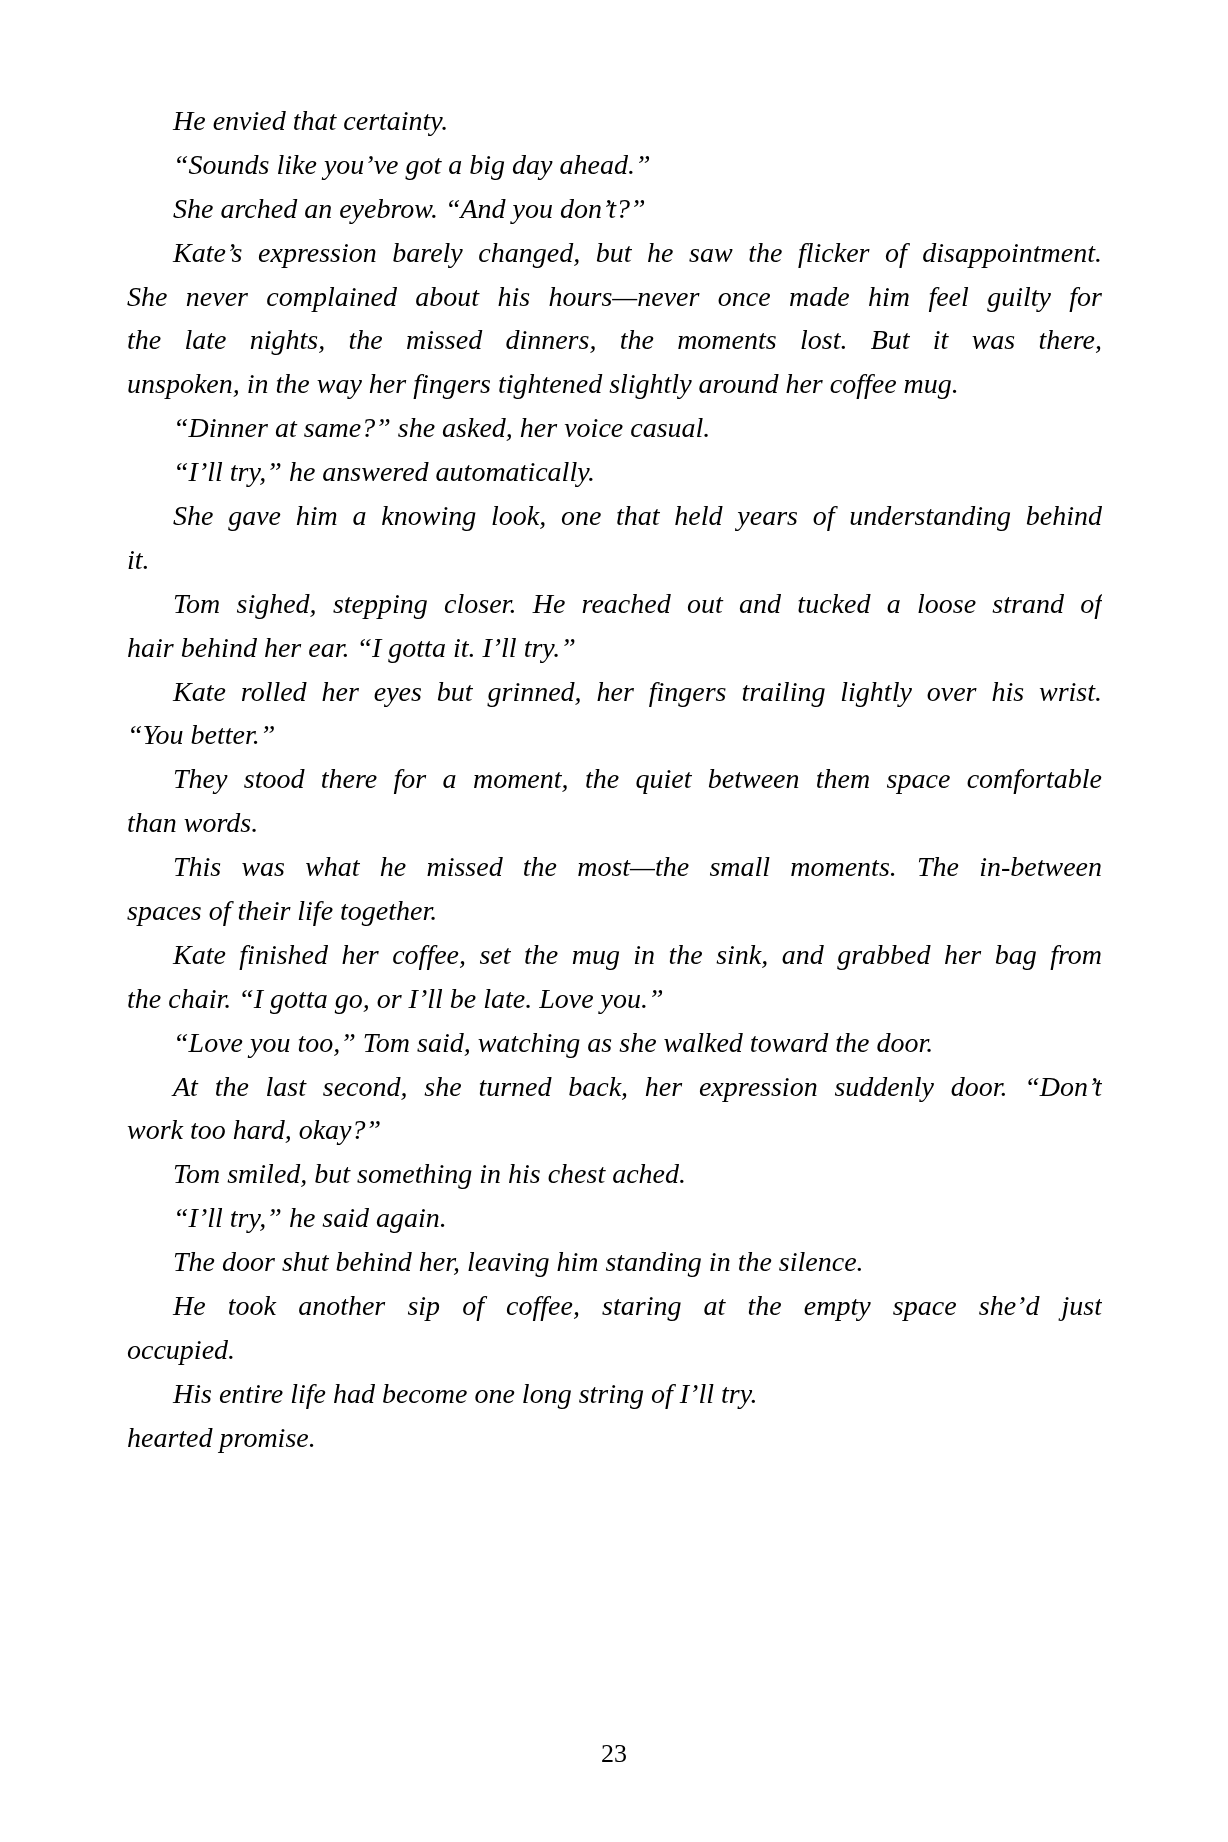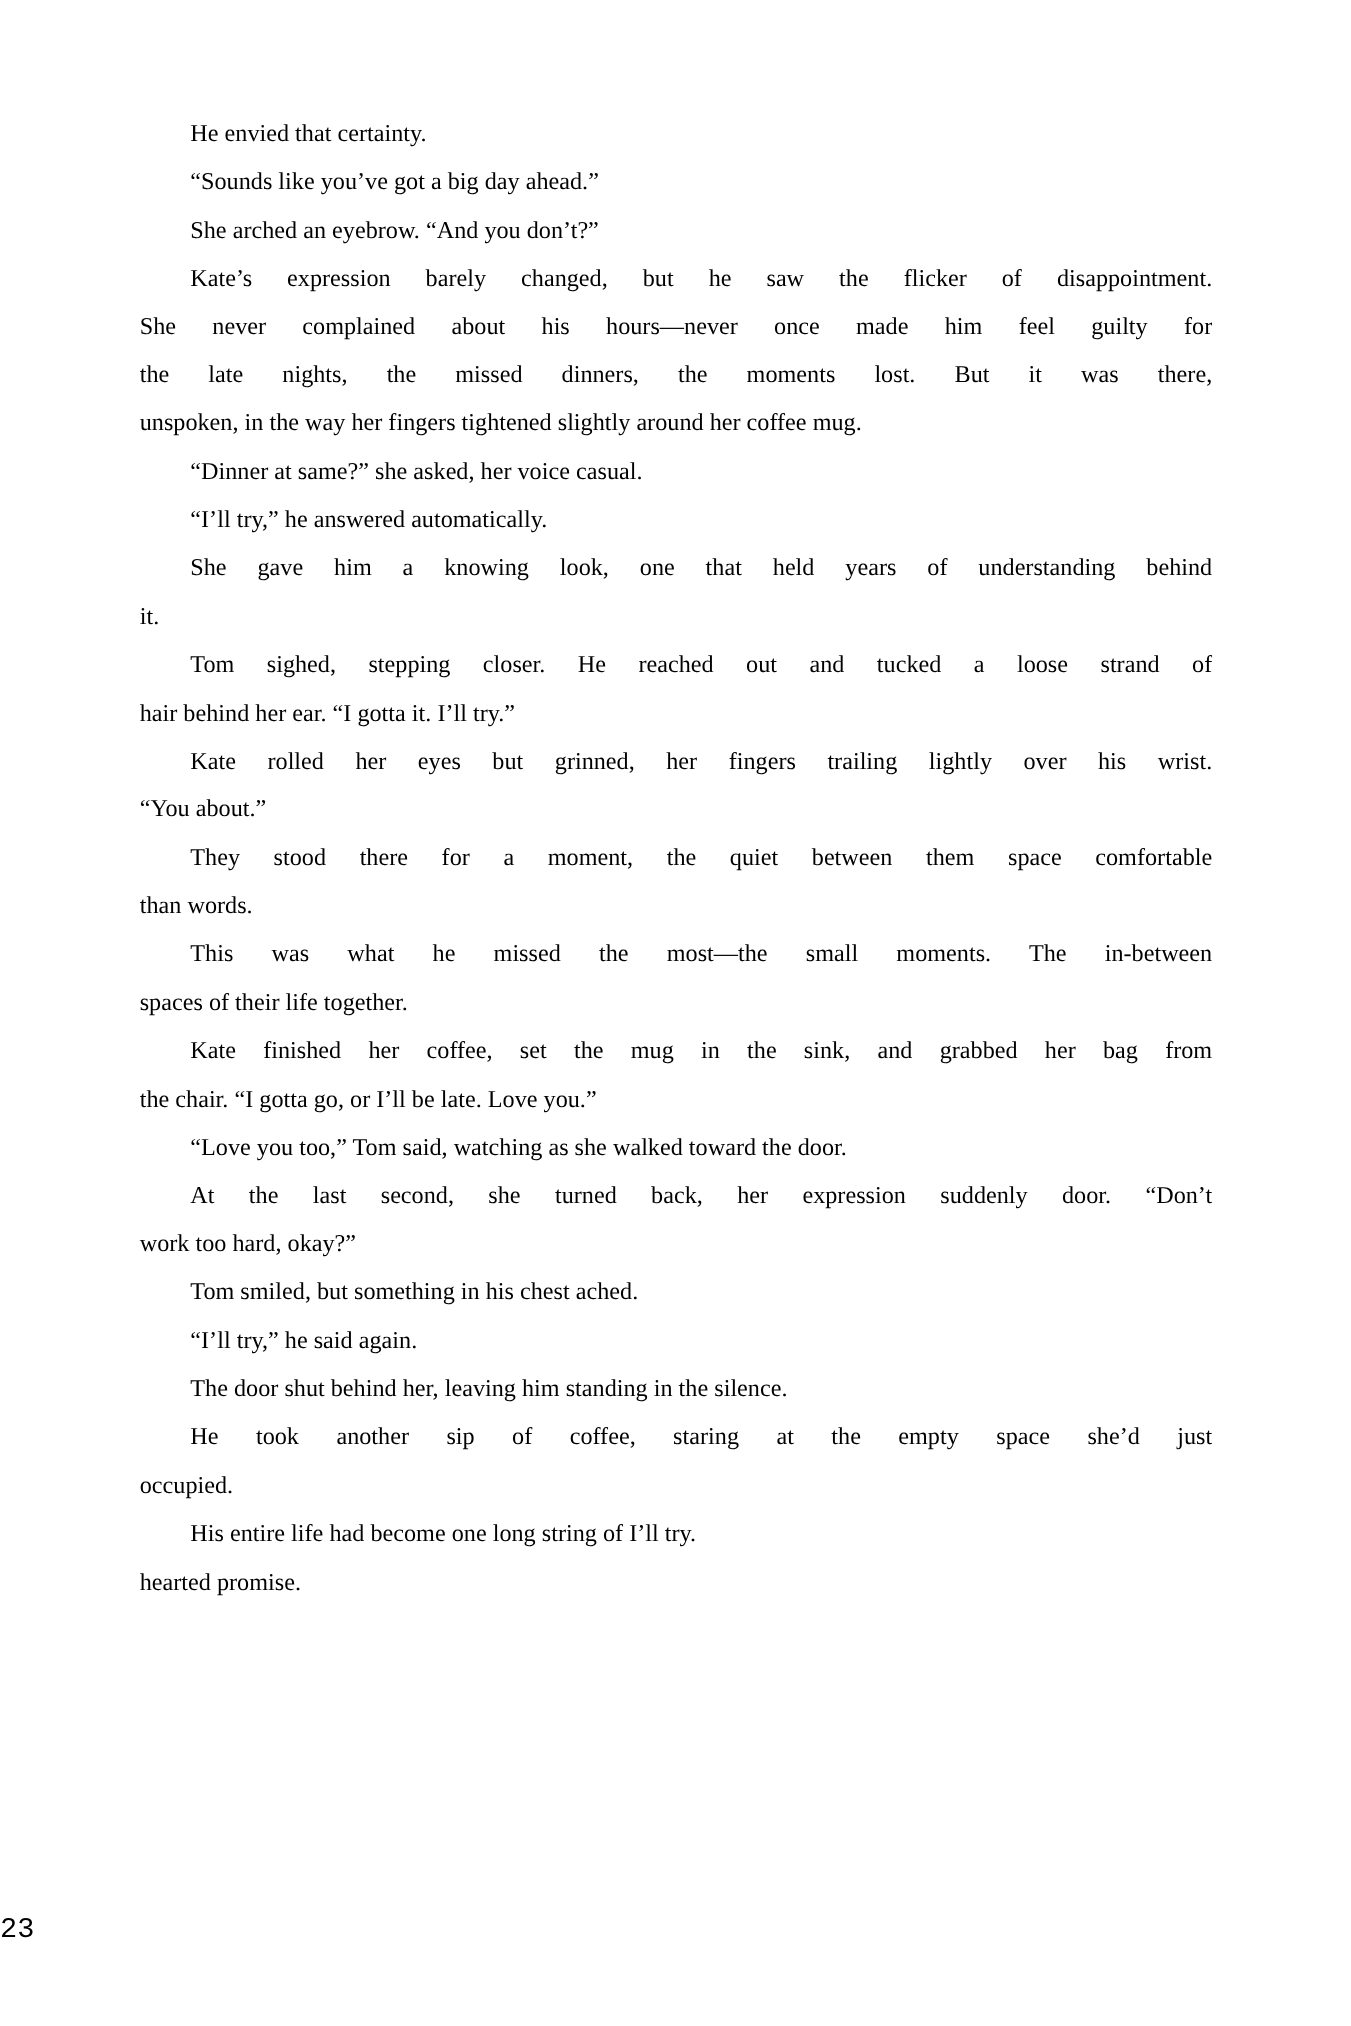--- a/index.html
+++ b/index.html
@@ -21,22 +21,23 @@
       top: 0;
       width: 1228px;
       height: 1842px;
       background: #ffffff;
     }
     .text-block {
       position: absolute;
       left: 127px;
       top: 99px;
       width: 975px;
-      font-size: 22px;
+      font-size: 28px;
       line-height: 43.9px;
+      font-style: italic;
     }
     .para {
       margin: 0;
       padding: 0;
     }
     .line {
       display: block;
       white-space: nowrap;
       height: 43.9px;
       text-align: left;
@@ -48,24 +49,23 @@
       text-align: justify;
       text-align-last: justify;
       white-space: normal;
       overflow: hidden;
     }
     .page-number {
       position: absolute;
       left: 0;
       width: 1228px;
       top: 1737px;
-      text-align: left;
+      text-align: center;
       font-size: 26px;
       line-height: 34px;
-      font-family: Liberation Mono, monospace;
     }
   </style>
 </head>
 <body>
 
 <div class="page">
   <div class="text-block">
 
     <p class="para">
       <span class="line indent">He envied that certainty.</span>
@@ -91,21 +91,21 @@
     <p class="para">
       <span class="line indent justify">She gave him a knowing look, one that held years of understanding behind</span>
       <span class="line">it.</span>
     </p>
     <p class="para">
       <span class="line indent justify">Tom sighed, stepping closer. He reached out and tucked a loose strand of</span>
       <span class="line">hair behind her ear. “I gotta it. I’ll try.”</span>
     </p>
     <p class="para">
       <span class="line indent justify">Kate rolled her eyes but grinned, her fingers trailing lightly over his wrist.</span>
-      <span class="line">“You about.”</span>
+      <span class="line">“You better.”</span>
     </p>
     <p class="para">
       <span class="line indent justify">They stood there for a moment, the quiet between them space comfortable</span>
       <span class="line">than words.</span>
     </p>
     <p class="para">
       <span class="line indent justify">This was what he missed the most—the small moments. The in-between</span>
       <span class="line">spaces of their life together.</span>
     </p>
     <p class="para">

